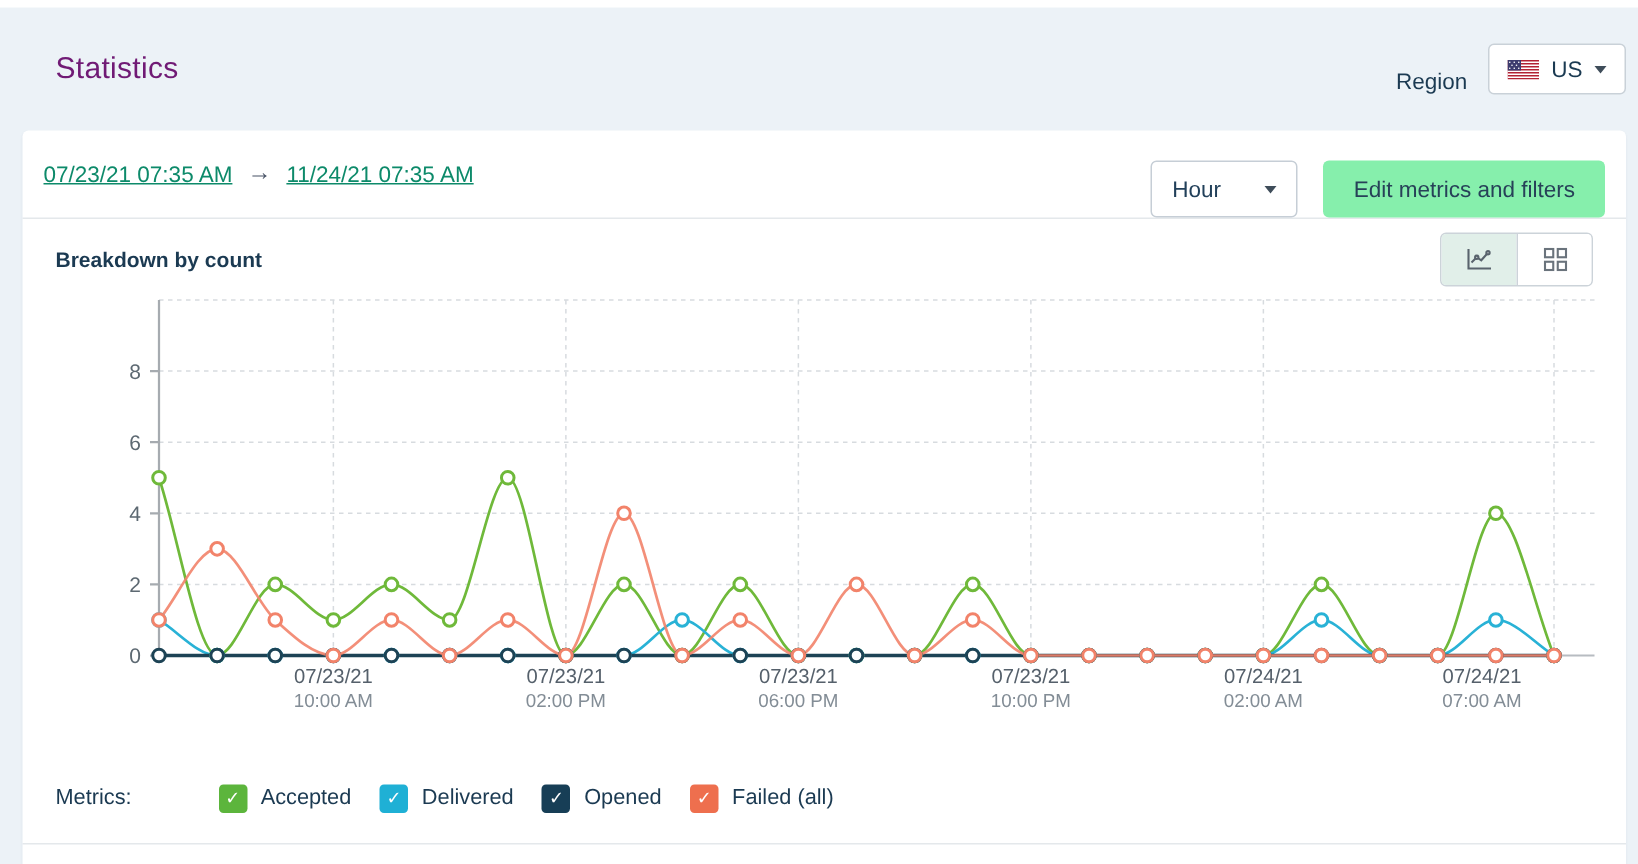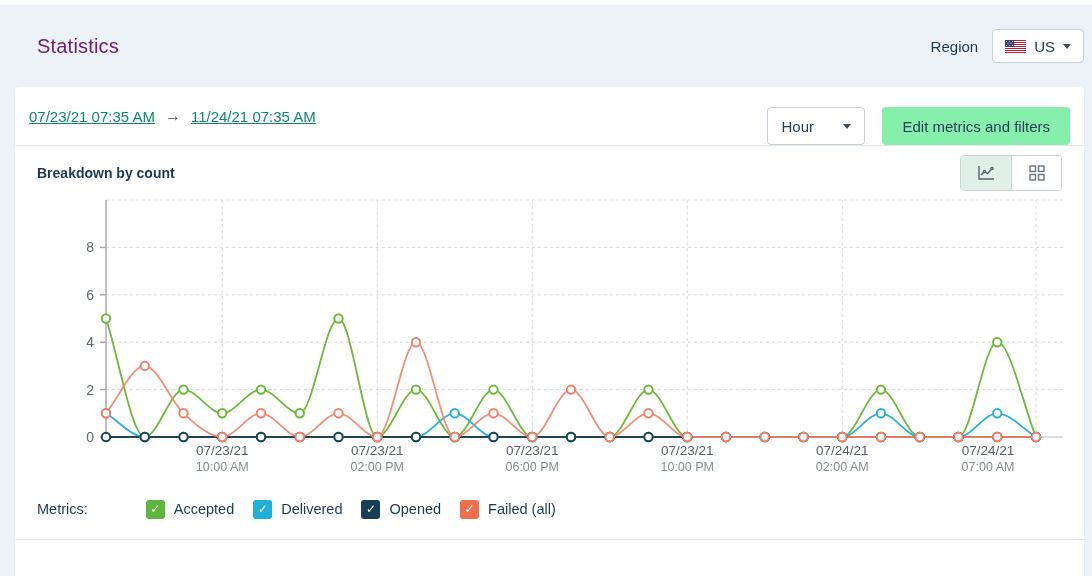--- a/index.html
+++ b/index.html
@@ -4,21 +4,21 @@
 <style>
   * { margin:0; padding:0; box-sizing:border-box; }
   html,body { width:1092px; height:576px; overflow:hidden; }
   body {
     font-family:"Liberation Sans","DejaVu Sans",sans-serif;
     background:#ecf2f7; position:relative; color:#1f3d56;
   }
   .top-strip { height:5px; background:#ffffff; }
   .page-header { display:flex; align-items:center; padding:24px 8px 0 37px; }
   .page-title { font-size:20px; font-weight:500; color:#701a75; letter-spacing:.2px; }
-  .region-wrap { margin-left:auto; display:flex; align-items:center; }
+  .region-wrap { margin-left:auto; display:flex; align-items:flex-end; }
   .region-label { font-size:15px; color:#1b3a52; margin-right:14px; }
   .region-btn {
     display:flex; align-items:center; gap:8px; background:#fff;
     border:1px solid #c9d1d8; border-radius:4px; height:34px; padding:0 12px;
     font-size:15px; color:#1b3a52; cursor:pointer;
   }
   .caret { width:0; height:0; border-left:4px solid transparent; border-right:4px solid transparent; border-top:5px solid #3f4d5a; }
   .card {
     position:absolute; left:15px; right:8px; top:87px; bottom:-40px;
     background:#fff; border-radius:4px; box-shadow:0 1px 2px rgba(20,40,60,.06);
@@ -37,21 +37,21 @@
     font-family:inherit; font-size:15px; font-weight:500; color:#274158; cursor:pointer;
   }
   .divider { height:1px; background:#e4e8eb; }
   .chart-title-row { margin-top:10px; height:34px; display:flex; align-items:center; padding:0 22px; }
   .chart-title { font-size:14px; font-weight:700; color:#1b3a52; }
   .view-toggle { margin-left:auto; display:flex; border:1px solid #ccd3d9; border-radius:4px; overflow:hidden; }
   .toggle-btn { width:50px; height:34px; display:flex; align-items:center; justify-content:center; background:#fff; border:none; cursor:pointer; }
   .toggle-btn.selected { background:#e1efe9; }
   .toggle-btn + .toggle-btn { border-left:1px solid #ccd3d9; }
   .chart-wrap { margin:6px 0 0 46px; }
-  .legend-row { display:flex; align-items:center; padding:0 22px; margin-top:16px; height:26px; }
+  .legend-row { display:flex; align-items:center; padding:0 22px; margin-top:38px; height:26px; }
   .legend-label { font-size:14.5px; color:#1b3a52; margin-right:58px; }
   .legend-item { display:flex; align-items:center; margin-right:19px; cursor:pointer; }
   .legend-check {
     width:19px; height:19px; border-radius:3px; margin-right:9px;
     display:flex; align-items:center; justify-content:center;
     color:#fff; font-size:12px; font-weight:700;
   }
   .legend-text { font-size:14.5px; color:#1b3a52; }
   .footer-divider { margin-top:17px; }
   .footer-row { display:flex; align-items:flex-start; padding:14px 23px 0 22px; }

